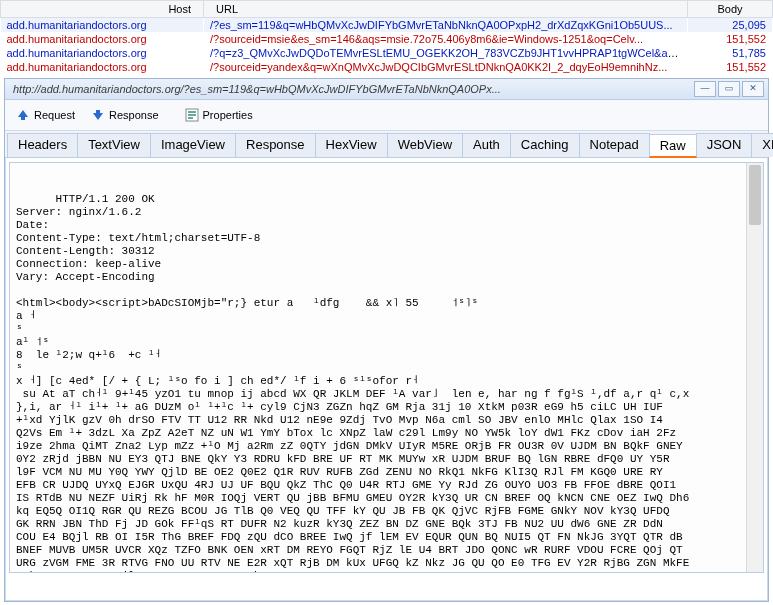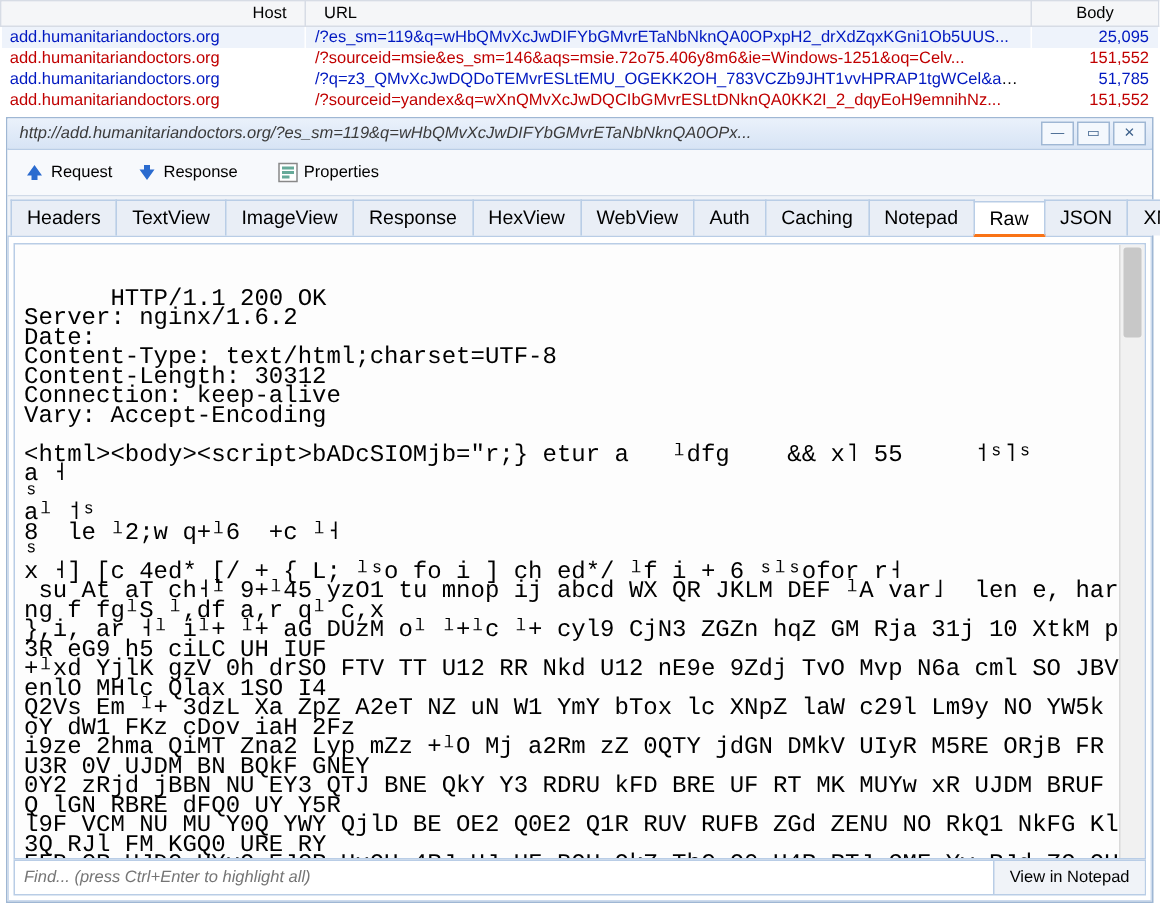--- a/index.html
+++ b/index.html
@@ -19,21 +19,21 @@
 .ins-url{flex:1;padding:0 8px;white-space:nowrap;overflow:hidden;text-overflow:ellipsis;font-style:italic}
 .win-btns{display:flex;gap:2px;padding:0 4px}
 .win-btn{width:20px;height:14px;border:1px solid #9fb7d4;background:#f4f8fd;font-size:9px;line-height:12px;text-align:center;color:#3b5f8a}
 .toolbar{height:26px;display:flex;align-items:center;gap:2px;padding:2px 4px;border-bottom:1px solid #d0dae8;background:#f7f9fc}
 .tb-btn{display:flex;align-items:center;gap:4px;padding:2px 6px;border:1px solid transparent;border-radius:2px;cursor:default}
 .tb-icon{width:14px;height:14px}
 .tabs{display:flex;border-bottom:1px solid #b9cde6;background:#f0f3f8;padding:2px 2px 0 2px;gap:0}
 .tab{padding:3px 10px;border:1px solid #b9cde6;border-bottom:none;background:#e9eef6;margin-right:-1px;cursor:default;font-size:13px}
 .tab.active{background:#fff;border-bottom:2px solid #f97316;position:relative;top:1px}
 .content{flex:1;position:relative;border-top:none;overflow:hidden}
-.raw{position:absolute;inset:4px 4px 28px 4px;border:1px solid #b9cde6;padding:4px 2px 4px 6px;font-family:Consolas,"Courier New",monospace;font-size:16px;line-height:13px;white-space:pre;overflow:hidden;background:#fdfdfd;color:#000}
+.raw{position:absolute;inset:4px 4px 28px 4px;border:1px solid #b9cde6;padding:4px 2px 4px 6px;font-family:Consolas,"Courier New",monospace;font-size:11px;line-height:13px;white-space:pre;overflow:hidden;background:#fdfdfd;color:#000}
 .raw .word-wrap{white-space:pre-wrap;word-break:break-all}
 .scrollbar{position:absolute;top:0;right:0;bottom:0;width:16px;background:#f1f1f1;border-left:1px solid #dadada}
 .thumb{position:absolute;top:2px;left:2px;width:12px;height:60px;background:#c8c8c8;border-radius:2px}
 .bottom-bar{position:absolute;left:4px;right:4px;bottom:4px;height:22px;display:flex;border:1px solid #b9cde6}
 .find{flex:1;border:none;padding:2px 6px;font-size:11px;font-style:italic;color:#888;background:#fff;outline:none}
 .notepad-btn{border-left:1px solid #b9cde6;background:#f0f3f8;padding:2px 10px;cursor:default;font-size:11px;display:flex;align-items:center}
 svg{display:block}
 </style>
 </head>
 <body>
@@ -149,18 +149,14 @@
 COU E4 BQjl RB OI I5R ThG BREF FDQ zQU dCO BREE IwQ jf lEM EV EQUR QUN BQ NUI5 QT FN NkJG 3YQT QTR dB
 BNEF MUVB UM5R UVCR XQz TZFO BNK OEN xRT DM REYO FGQT RjZ lE U4 BRT JDO QONC wR RURF VDOU FCRE QOj QT
 URG zVGM FME 3R RTVG FNO UU RTV NE E2R xQT RjB DM kUx UFGQ kZ Nkz JG QU QO E0 TFG EV Y2R RjBG ZGN MkFE
 QVkB QYwR xRUF QjlF OE U3R RUVF DQ Mku NOYw ISQ Y5QT RGRK 5QTZ UNB RE NOYO QU FBN GMUY UxR ZG NGQO
 QkVB OYwR WxZ BMUR FT UT FFkM UXR RTl jZF FENO WE ME 2E OW Q0 E2Q1 RUx ZGd N0R 4Fˢˡ=ˢˡˡ(EJGR UxQU ?ˡ
 TFEN FRE MOFB ERU RGM KVE RT DOU QM 1Q FB GMEF UUxR RjV zlEN BNKQ MEE2 NDRD RUR lBNK RK E OFR OFDQ
 ZDRj xRD RUFG dGN kUx QTZ NFM EREU NkV Yw RjZF jFG BFNU BQyU OUI5 IO11 Qj RFMK EOUJ MkIw 4Rk 3RTF 4Rkn
 REZ URCR BQOI EI5R FDQ RUJF ME CRJ BBQ EJ E4RU JDQjV DTH CN OY RU JGNE FME FQUF GQOZ NEY2 UxR QUJG VFME
 dDMj FyMU 4TRF NGmR ZwZm TlB MBRE MUEF QwU rlZ RkIK qUR zlEN VCR BFNUlQ kUxV RJIM FDQ Lmzl lCM zMHl</span></span>
     </div>
-    <div class="bottom-bar">
-      <input class="find" placeholder="Find... (press Ctrl+Enter to highlight all)" style="">
-      <div class="notepad-btn">View in Notepad</div>
-    </div>
   </div>
 </div>
 
 </body></html>

